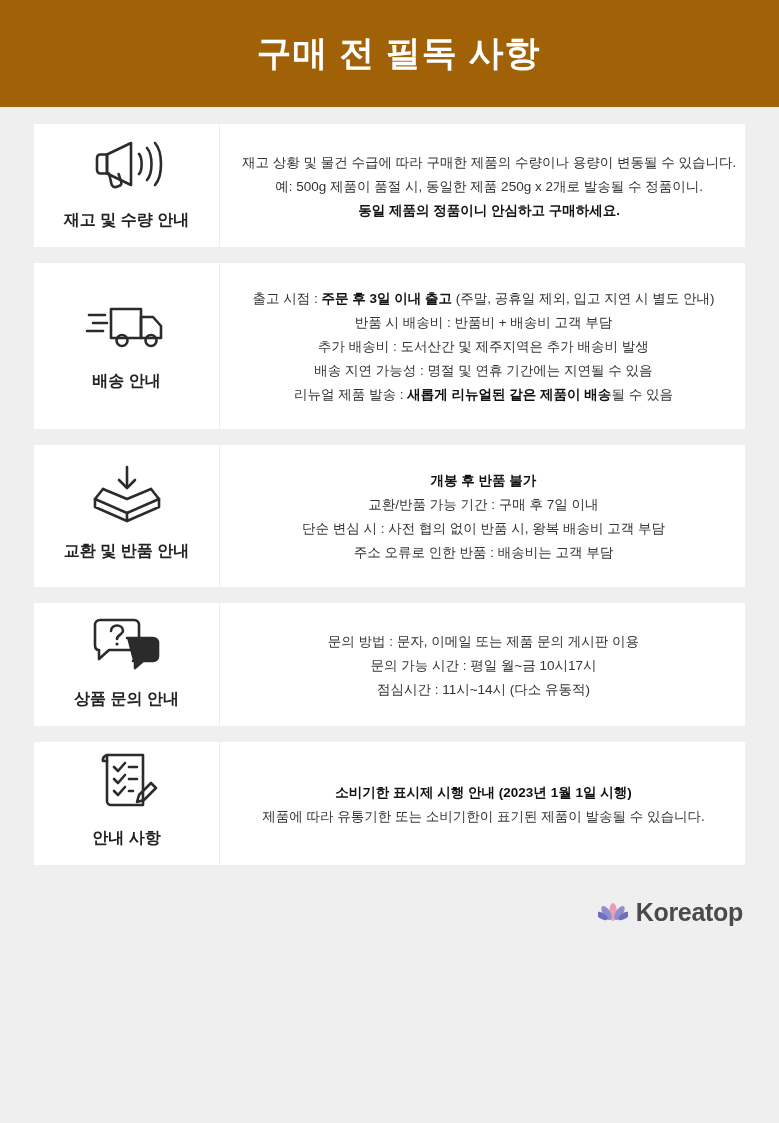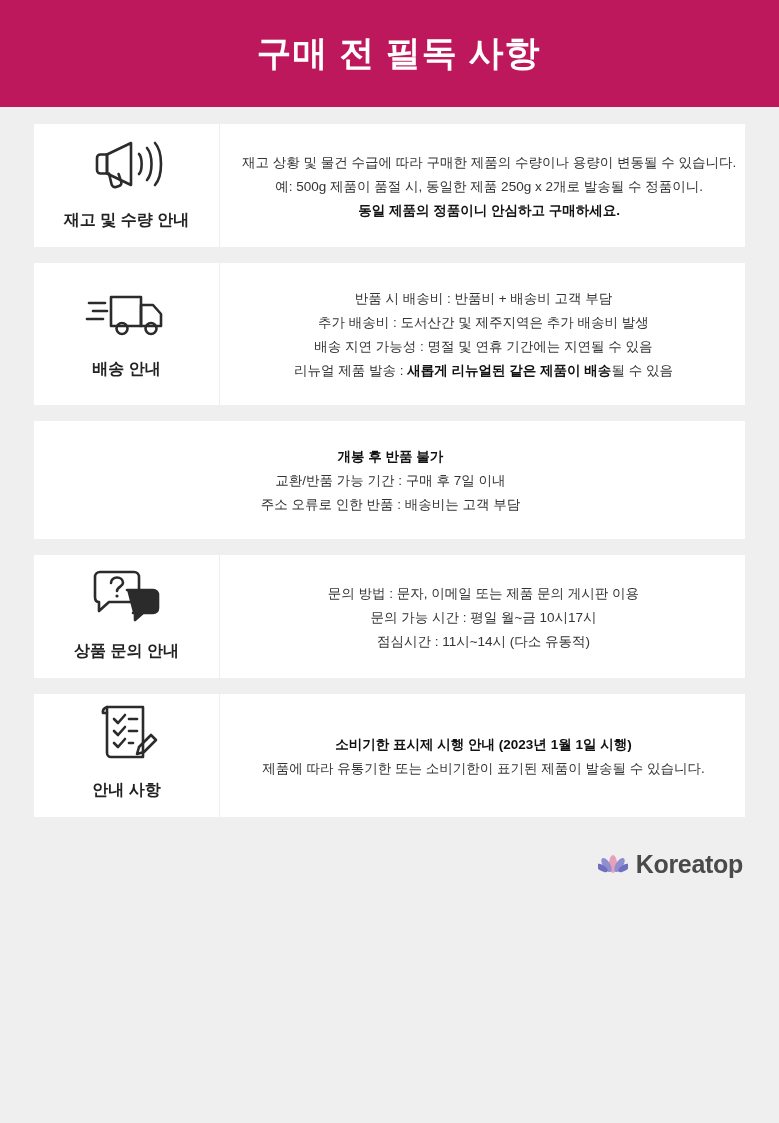--- a/index.html
+++ b/index.html
@@ -16,21 +16,21 @@
   }
   .page {
     position: relative;
     width: 779px;
     height: 1123px;
     background: #efefef;
   }
   
   .header {
     height: 107px;
-    background: #be185d;
+    background: #a16207;
     display: flex;
     align-items: center;
     justify-content: center;
     padding-left: 18px;
   }
   .header-title {
     color: #ffffff;
     font-size: 35px;
     font-weight: bold;
     letter-spacing: 1px;
@@ -148,31 +148,46 @@
             <circle cx="37" cy="45.5" r="5.5"></circle>
             <circle cx="66" cy="45.5" r="5.5"></circle>
             <path d="M4 20 L20 20"></path>
             <path d="M8 28 L22 28"></path>
             <path d="M2 36 L18 36"></path>
           </svg>
         </div>
         <div class="icon-label">배송 안내</div>
       </div>
       <div class="text-col">
+        <div class="line"><span>출고 시점 : </span><span class="b">주문 후 3일 이내 출고</span><span> (주말, 공휴일 제외, 입고 지연 시 별도 안내)</span></div>
         <div class="line">반품 시 배송비 : 반품비 + 배송비 고객 부담</div>
         <div class="line">추가 배송비 : 도서산간 및 제주지역은 추가 배송비 발생</div>
         <div class="line">배송 지연 가능성 : 명절 및 연휴 기간에는 지연될 수 있음</div>
         <div class="line"><span>리뉴얼 제품 발송 : </span><span class="b">새롭게 리뉴얼된 같은 제품이 배송</span><span>될 수 있음</span></div>
       </div>
     </div>
 
     <div class="section">
+      <div class="icon-col">
+        <div class="icon-box">
+          <svg width="80" height="66" viewBox="0 0 80 66" fill="none" stroke="#2b2b2b" stroke-width="2.6" stroke-linecap="round" stroke-linejoin="round">
+            <path d="M40 6 L40 26"></path>
+            <path d="M32 19 L40 27 L48 19"></path>
+            <path d="M16 28 L40 38 L64 28"></path>
+            <path d="M16 28 L8 38 L40 52 L72 38 L64 28"></path>
+            <path d="M8 38 L8 46 L40 60 L72 46 L72 38"></path>
+            <path d="M40 52 L40 60"></path>
+          </svg>
+        </div>
+        <div class="icon-label">교환 및 반품 안내</div>
+      </div>
       <div class="text-col">
         <div class="line bold">개봉 후 반품 불가</div>
         <div class="line">교환/반품 가능 기간 : 구매 후 7일 이내</div>
+        <div class="line">단순 변심 시 : 사전 협의 없이 반품 시, 왕복 배송비 고객 부담</div>
         <div class="line">주소 오류로 인한 반품 : 배송비는 고객 부담</div>
       </div>
     </div>
 
     <div class="section">
       <div class="icon-col">
         <div class="icon-box">
           <svg width="80" height="62" viewBox="0 0 80 62" fill="none" stroke="#2b2b2b" stroke-width="2.6" stroke-linecap="round" stroke-linejoin="round">
             <path d="M8 14 C8 11.2 10.2 9 13 9 L47 9 C49.8 9 52 11.2 52 14 L52 34 C52 36.8 49.8 39 47 39 L22 39 L12 48 L12 39 C9.8 39 8 37.2 8 34 Z"></path>
             <path d="M24 20 C24 16.5 26.8 14.5 30 14.5 C33.2 14.5 36 16.5 36 20 C36 23.5 30 23.8 30 28"></path>

